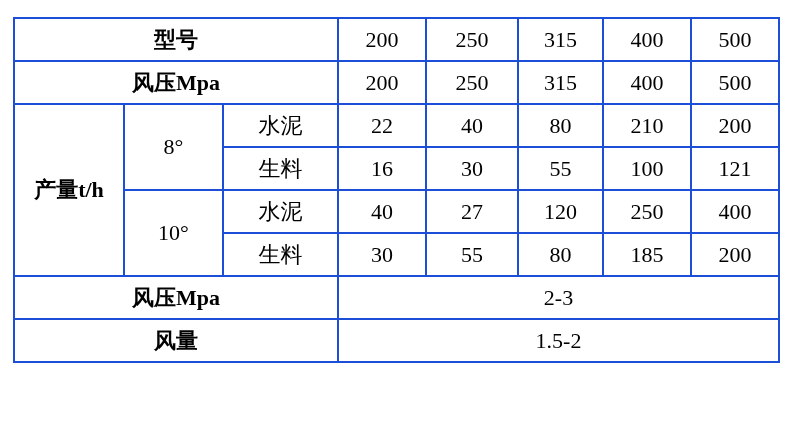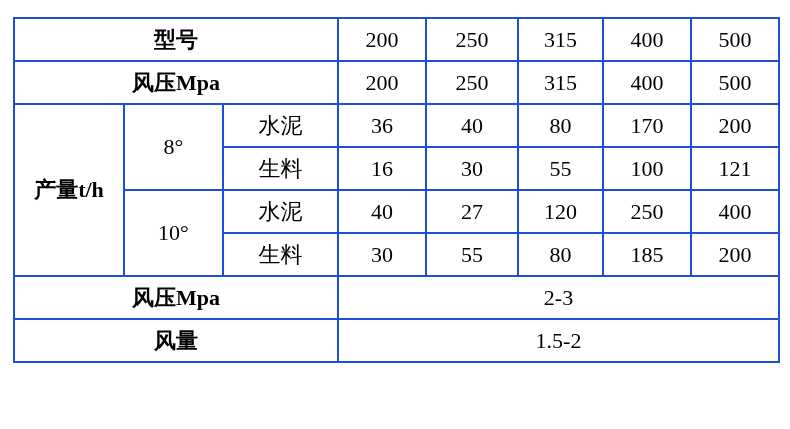--- a/index.html
+++ b/index.html
@@ -71,24 +71,24 @@
       <td>250</td>
       <td>315</td>
       <td>400</td>
       <td>500</td>
     </tr>
 
     <tr>
       <td rowspan="4" class="b">产量t/h</td>
       <td rowspan="2">8°</td>
       <td>水泥</td>
-      <td>36</td>
+      <td>22</td>
       <td>40</td>
       <td>80</td>
-      <td>170</td>
+      <td>210</td>
       <td>200</td>
     </tr>
 
     <tr>
       <td>生料</td>
       <td>16</td>
       <td>30</td>
       <td>55</td>
       <td>100</td>
       <td>121</td>

